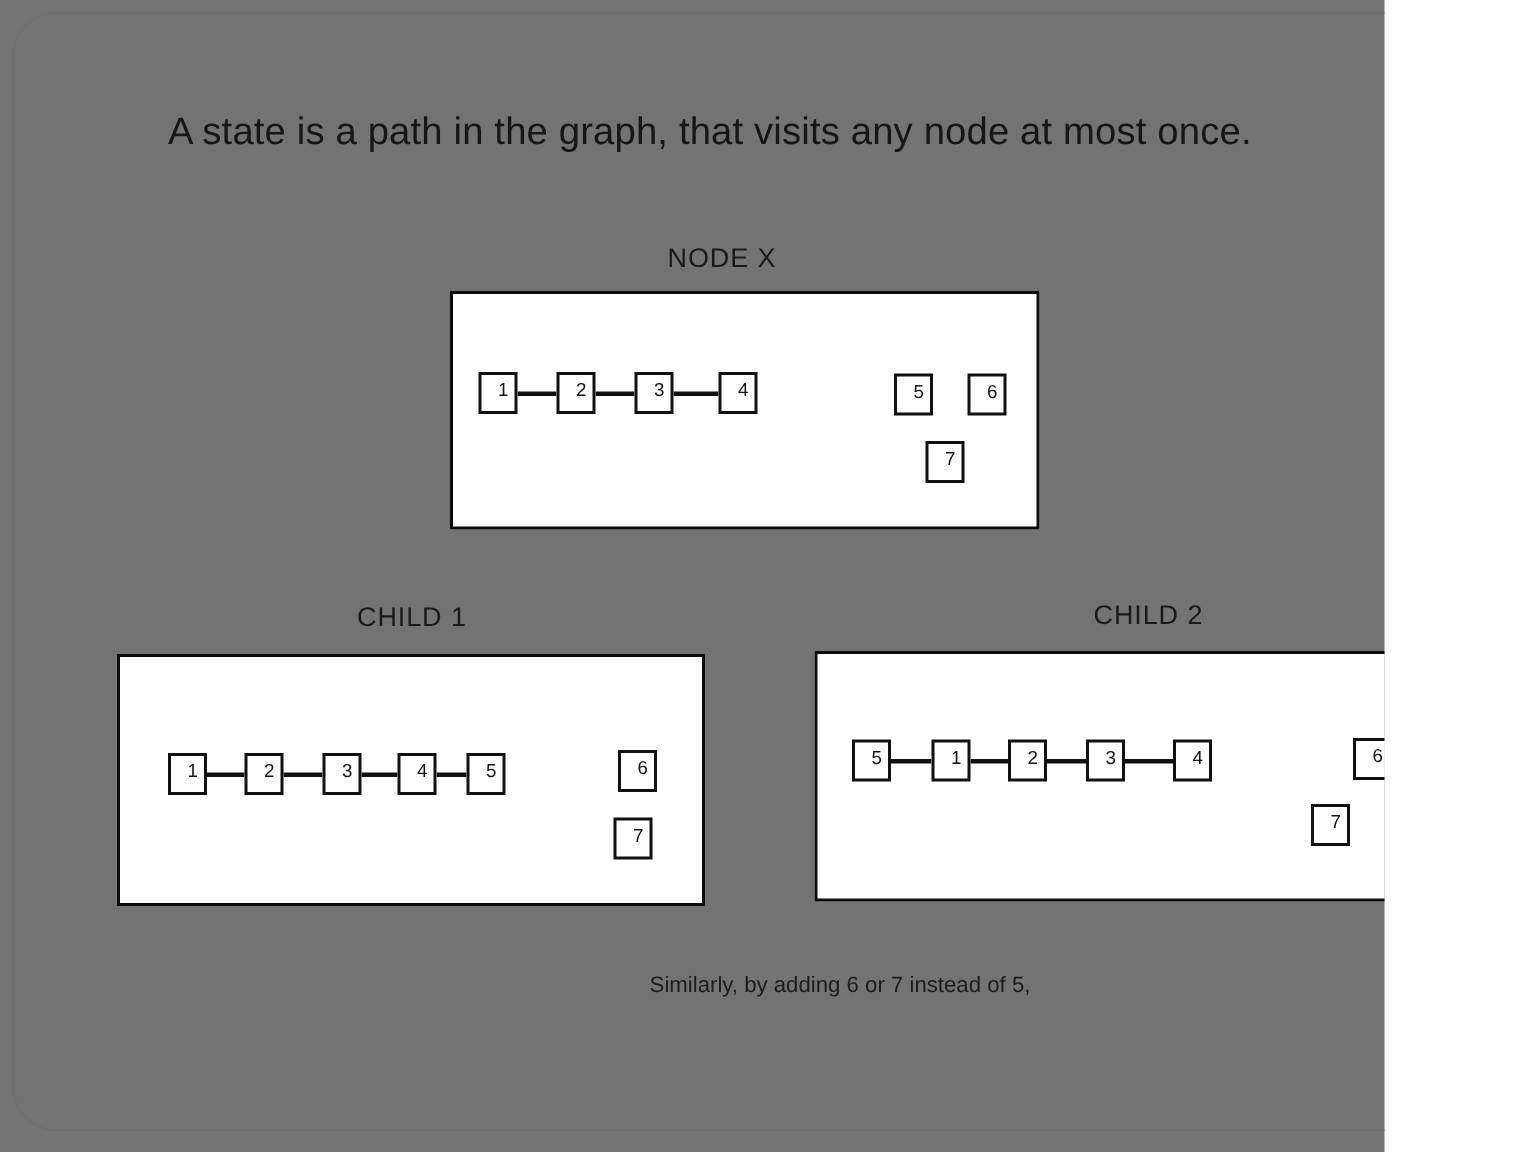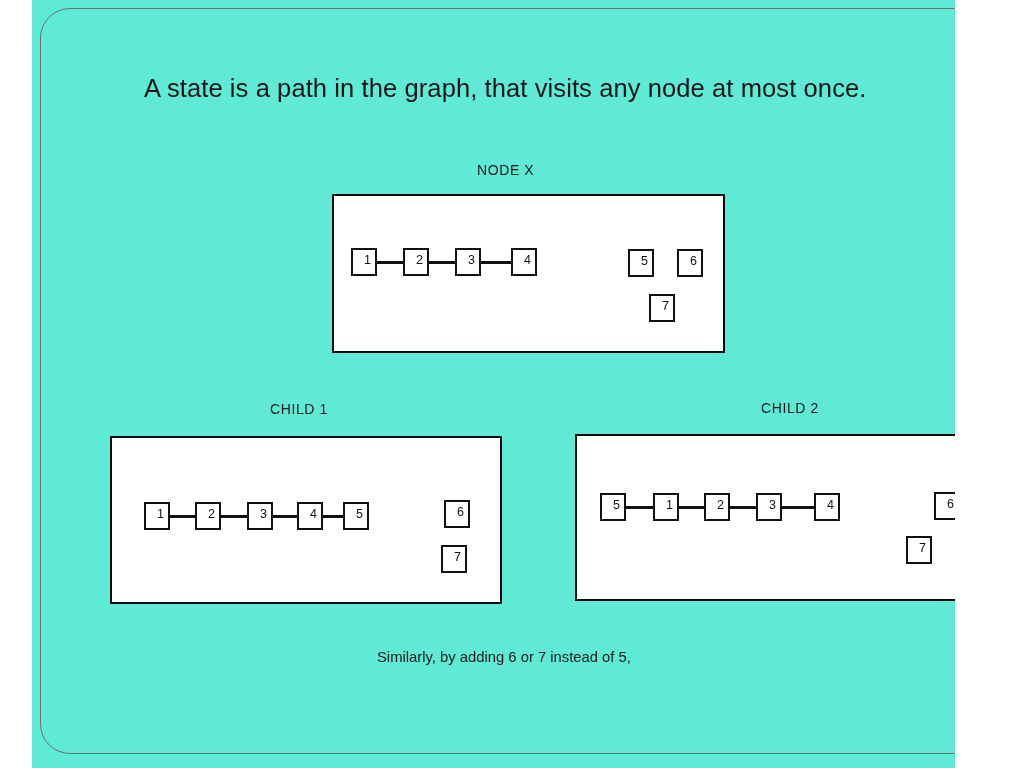--- a/index.html
+++ b/index.html
@@ -10,23 +10,22 @@
   }
   body {
     font-family: "Liberation Sans", sans-serif;
     -webkit-font-smoothing: antialiased;
   }
 
   #slide {
     position: relative;
     width: 923px;
     height: 768px;
-    background: #5eead4;
+    background: #737373;
     overflow: hidden;
-    margin-left: 32px;
   }
 
   
   #slide-frame {
     position: absolute;
     left: 8px;
     top: 8px;
     width: 1006px;
     height: 746px;
     border: 1.4px solid #6f6f6f;
@@ -44,21 +43,21 @@
     font-size: 25.5px;
     line-height: 40px;
     color: #161616;
     font-weight: 400;
     letter-spacing: 0.1px;
   }
 
   
   .group-label {
     position: absolute;
-    font-size: 14px;
+    font-size: 18px;
     color: #1a1a1a;
     letter-spacing: 0.6px;
     white-space: nowrap;
     text-align: center;
   }
 
   .group-box {
     position: absolute;
     border: 2.4px solid #0b0b0b;
     background: #ffffff;
@@ -90,20 +89,21 @@
 
   
   #footnote {
     position: absolute;
     left: 345px;
     top: 646px;
     width: 430px;
     font-size: 14.8px;
     line-height: 22px;
     color: #1c1c1c;
+    text-align: center;
   }
 </style>
 </head>
 <body>
 
 <div id="slide">
 
   <div id="slide-frame"></div>
 
   <div id="title">A state is a path in the graph, that visits any node at most once.</div>

